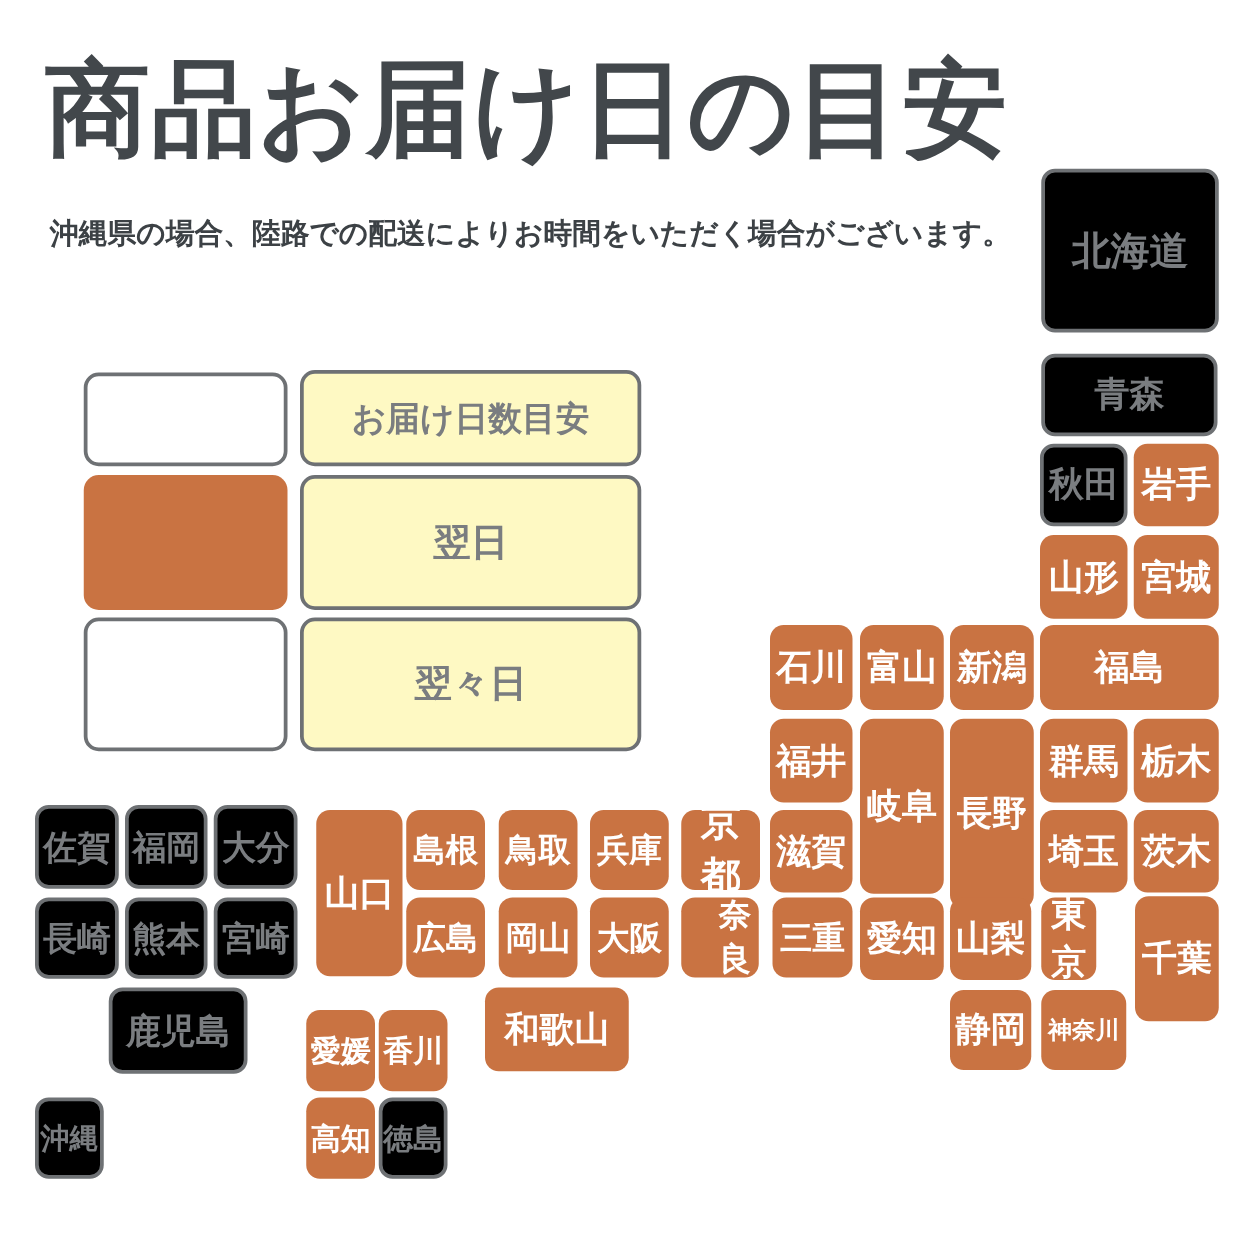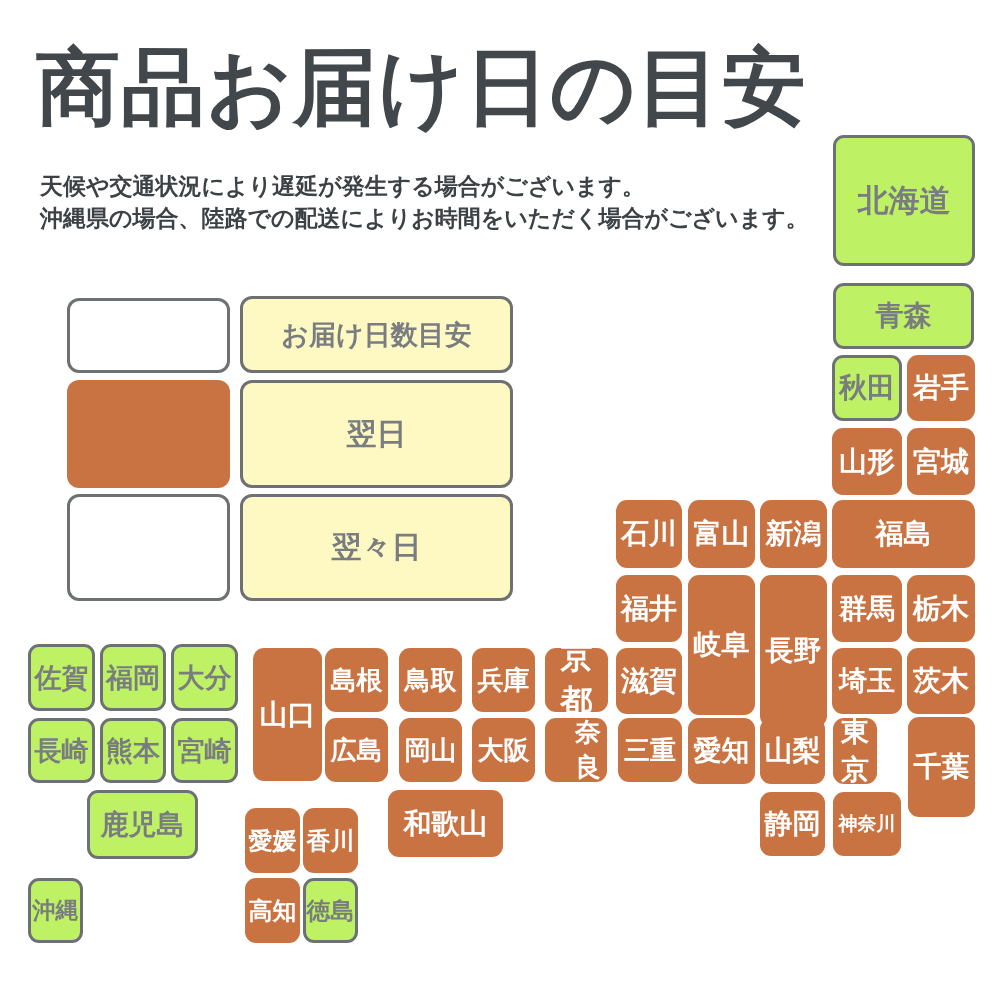--- a/index.html
+++ b/index.html
@@ -22,40 +22,39 @@
   .notes{position:absolute;left:40px;top:170px;}
   .notes p{
     font-size:23px;font-weight:bold;color:var(--note-gray);
     line-height:32px;white-space:nowrap;
   }
 
   .box{
     position:absolute;display:flex;align-items:center;justify-content:center;
     border-radius:11px;font-weight:bold;text-align:center;
   }
-  .box.white{background:#bef264;border:3px solid var(--border-gray);color:var(--text-gray);}
+  .box.white{background:#000000;border:3px solid var(--border-gray);color:var(--text-gray);}
   .box.orange{background:var(--orange);border:none;color:#fff;}
 
   
   .legend-swatch{position:absolute;border-radius:12px;}
   .legend-swatch.white{background:#fff;border:3px solid var(--border-gray);}
   .legend-swatch.orange{background:var(--orange);}
   .legend-label{
     position:absolute;display:flex;align-items:center;justify-content:center;
     background:#fef9c3;border:3px solid var(--border-gray);border-radius:12px;
     color:var(--text-gray);font-weight:bold;
   }
 </style>
 </head>
 <body>
 
 <h1 class="page-title">商品お届け日の目安</h1>
 
 <div class="notes">
-  <p>天候や交通状況により遅延が発生する場合がございます。</p>
   <p>沖縄県の場合、陸路での配送によりお時間をいただく場合がございます。</p>
 </div>
 
 <div>
   <div class="legend-swatch white" style="left:67px;top:298px;width:163px;height:75px;"></div>
   <div class="legend-label" style="left:240px;top:296px;width:273px;height:77px;font-size:27px;">お届け日数目安</div>
 
   <div class="legend-swatch orange" style="left:67px;top:380px;width:163px;height:108px;"></div>
   <div class="legend-label" style="left:240px;top:380px;width:273px;height:108px;font-size:30px;">翌日</div>
 

